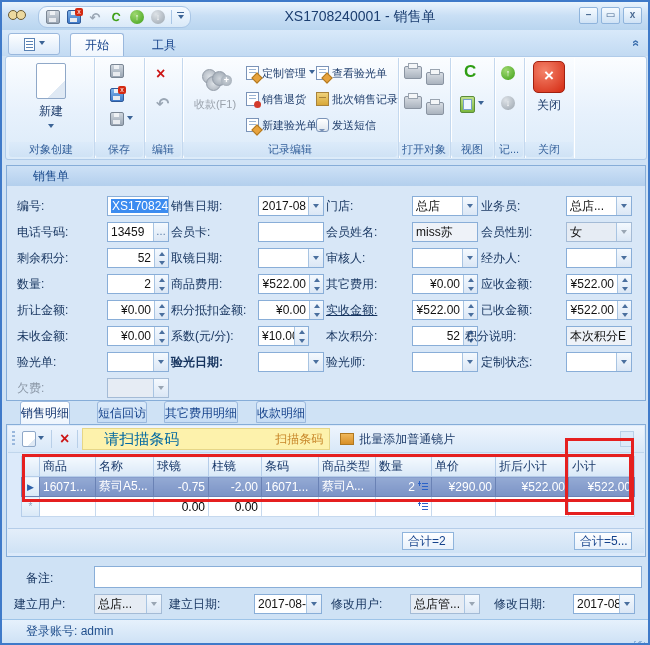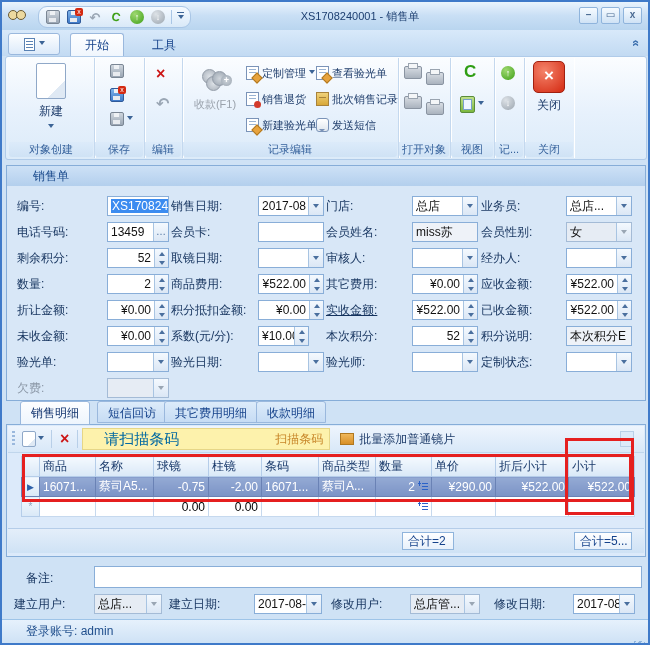--- a/index.html
+++ b/index.html
@@ -18,21 +18,21 @@
   .badge{position:absolute;right:-3px;top:-3px;width:8px;height:8px;background:#d42a12;color:#fff;font-size:7px;line-height:8px;text-align:center;border-radius:2px;}
   .g-undo{color:#9aa6b4;font-size:13px;font-weight:bold;}
   .g-redo{color:#3fa018;font-size:12px;font-weight:bold;transform:rotate(15deg);}
   .i-circ{width:14px;height:14px;border-radius:50%;color:#fff;font-size:9px;line-height:14px;text-align:center;}
   .i-circ.up{background:radial-gradient(circle at 35% 30%,#9ed870,#3fa018);}
   .i-circ.dn{background:radial-gradient(circle at 35% 30%,#dde2e7,#9aa4ae);}
   .qat-sep{width:1px;height:14px;background:#a9c6e6;}
   .qat-caret{display:flex;flex-direction:column;align-items:center;}
   .qat-caret i{display:block;width:7px;height:1px;background:#3c6496;margin-bottom:2px;}
   .tri-d{width:0;height:0;border:3px solid transparent;border-top:4px solid #3c6496;}
-  .title{position:absolute;left:150px;right:80px;top:0;height:28px;line-height:28px;text-align:center;font-size:11px;color:#1c3e70;white-space:nowrap;}
+  .title{position:absolute;left:150px;right:80px;top:0;height:28px;line-height:28px;text-align:center;font-size:14px;color:#1c3e70;white-space:nowrap;}
   .winbtns{position:absolute;right:6px;top:5px;display:flex;gap:3px;}
   .wbtn{width:17px;height:15px;border:1px solid #8fb4dc;border-radius:2px;background:linear-gradient(#f6fbff,#cfe2f5);color:#4a6a92;font-size:10px;line-height:13px;text-align:center;font-weight:bold;}
   
   .tabstrip{position:absolute;top:28px;left:0;right:0;height:26px;background:linear-gradient(#d8e9fa,#c2daf2);}
   .appmenu{position:absolute;left:6px;top:3px;width:50px;height:20px;border:1px solid #9ab8dd;border-radius:3px;background:linear-gradient(#fdfeff,#dceafa);display:flex;align-items:center;justify-content:center;gap:4px;}
   .lines{width:9px;height:11px;border:1px solid #5a82b4;background:#fff;position:relative;}
   .lines::after{content:"";position:absolute;left:1px;right:1px;top:2px;height:7px;background:repeating-linear-gradient(#5a82b4 0 1px,transparent 1px 3px);}
   .rtab{position:absolute;top:5px;height:21px;line-height:21px;padding:0 14px;font-size:12px;color:#15428b;}
   .rtab.active{top:3px;height:23px;line-height:23px;background:linear-gradient(#fdfeff,#f0f6fd);border:1px solid #9ab8dd;border-bottom:none;border-radius:3px 3px 0 0;box-sizing:border-box;}
   .collapse{position:absolute;right:8px;top:6px;color:#3c6fae;font-size:12px;transform:rotate(90deg);font-weight:bold;}
@@ -83,21 +83,21 @@
   .spin s{flex:1;display:flex;align-items:center;justify-content:center;text-decoration:none;}
   .spin s i{width:0;height:0;border:3px solid transparent;display:block;}
   .spin s.u i{border-bottom:4px solid #4a6f9e;margin-top:-3px;}
   .spin s.d i{border-top:4px solid #4a6f9e;margin-bottom:-3px;}
   .drop{width:14px;align-self:stretch;display:flex;align-items:center;justify-content:center;border-left:1px solid #a8c4e2;background:linear-gradient(#f4f9fe,#dbe7f5);}
   .drop i{width:0;height:0;border:3px solid transparent;border-top:4px solid #4a6f9e;display:block;margin-top:3px;}
   .fld.dis .drop i{border-top-color:#9aa6b4;}
   .ebtn{width:14px;align-self:stretch;border-left:1px solid #a8c4e2;background:linear-gradient(#f4f9fe,#dbe7f5);color:#4a6f9e;font-size:10px;line-height:18px;text-align:center;}
   .sel-val{background:#3c8cf0;color:#fff;padding:0 1px;}
   
-  .dtab{position:absolute;top:399px;height:22px;line-height:22px;padding:0 10px;font-size:12px;color:#15428b;background:linear-gradient(#dcebfa,#c6dcf4);border:1px solid #9ab8dd;border-radius:3px 3px 0 0;box-sizing:border-box;}
+  .dtab{position:absolute;top:399px;height:22px;line-height:22px;padding:0 0;font-size:12px;color:#15428b;background:linear-gradient(#dcebfa,#c6dcf4);border:1px solid #9ab8dd;border-radius:3px 3px 0 0;box-sizing:border-box;}
   .dtab.active{background:linear-gradient(#fdfeff,#eef5fd);height:24px;z-index:5;color:#10336e;}
   .detail{position:absolute;left:4px;top:422px;width:640px;height:133px;border:1px solid #86add8;background:#dceafa;box-sizing:border-box;}
   .dtoolbar{position:absolute;left:1px;right:1px;top:1px;height:26px;background:linear-gradient(#eef5fd,#d8e8f8);border-bottom:1px solid #c0d6ec;display:flex;align-items:center;}
   .grip{width:3px;height:16px;margin:0 4px;background:repeating-linear-gradient(#9ab8dd 0 2px,transparent 2px 4px);}
   .tsep{width:1px;height:18px;background:#b8cfe8;margin:0 4px;}
   .scanbox{width:248px;height:22px;background:#fdf2ac;border:1px solid #e6d687;display:flex;align-items:center;padding:0 6px;box-sizing:border-box;}
   .scan-ph{flex:1;font-size:15px;color:#0369a1;white-space:nowrap;overflow:hidden;margin-left:15px;}
   .scan-btn{font-size:12px;color:#c8872a;white-space:nowrap;}
   .batch{display:flex;align-items:center;gap:5px;margin-left:10px;font-size:12px;color:#1f3d6b;white-space:nowrap;}
   .i-box{width:12px;height:10px;background:linear-gradient(#f0b75a,#d89028);border:1px solid #b07820;flex:none;}
@@ -484,33 +484,33 @@
         <span class="txt">52</span>
         <span class="spin">
           <s class="u">
             <i></i>
           </s>
           <s class="d">
             <i></i>
           </s>
         </span>
       </div>
-    <div class="lbl" style="left:474px;top:160px;text-align:center;">积分说明:</div>
+    <div class="lbl" style="left:458px;top:160px;text-align:center;">积分说明:</div>
     <div class="fld ro" style="left:559px;top:160px;width:66px;">
         <span class="txt">本次积分E</span>
       </div>
 
     <div class="lbl" style="left:10px;top:186px;">验光单:</div>
     <div class="fld" style="left:100px;top:186px;width:62px;">
         <span class="txt"></span>
         <span class="drop">
           <i></i>
         </span>
       </div>
-    <div class="lbl" style="left:164px;top:186px;">验光日期:</div>
+    <div class="lbl" style="left:164px;top:186px;font-weight:bold;">验光日期:</div>
     <div class="fld" style="left:251px;top:186px;width:66px;">
         <span class="txt"></span>
         <span class="drop">
           <i></i>
         </span>
       </div>
     <div class="lbl" style="left:319px;top:186px;">验光师:</div>
     <div class="fld" style="left:405px;top:186px;width:66px;">
         <span class="txt"></span>
         <span class="drop">

